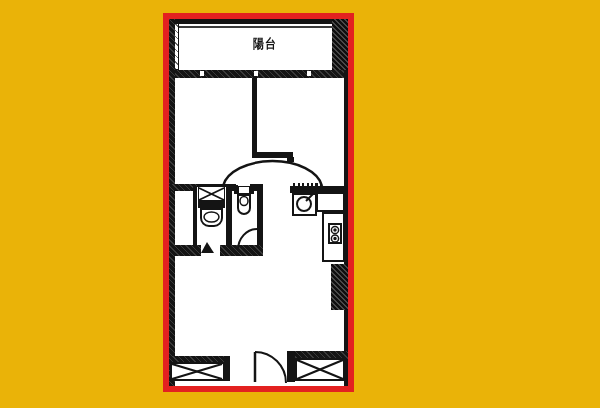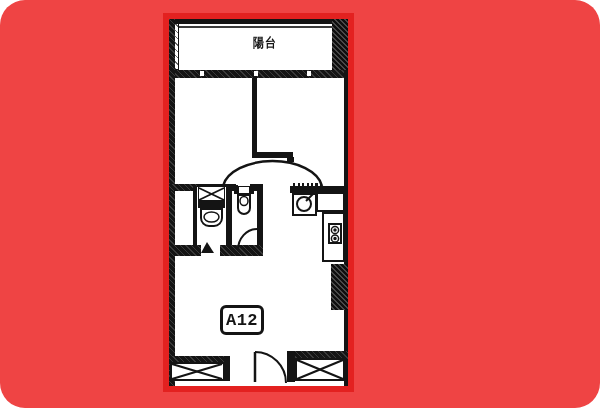--- a/index.html
+++ b/index.html
@@ -1,17 +1,17 @@
 <!DOCTYPE html>
 <html><head>
 <meta charset="utf-8">
 <style>
   html,body{margin:0;padding:0;background:#ffffff;}
-  .canvas{position:relative;width:600px;height:408px;background:#ef4444;overflow:hidden;
-          font-family:Liberation Mono, monospace;border-radius:25px;}
+  .canvas{position:relative;width:600px;height:408px;background:#eab308;overflow:hidden;
+          font-family:Liberation Serif, serif;}
   .abs{position:absolute;box-sizing:border-box;}
   .wall{background:repeating-linear-gradient(45deg,#141414 0 3px,#3a3a3a 3px 4px);}
   .wall-solid{background:#141414;}
   .wall-dark{background:repeating-linear-gradient(45deg,#0e0e0e 0 2px,#484848 2px 3.5px);}
   .hatch-light{background:repeating-linear-gradient(45deg,#6a6a6a 0 1px,#ffffff 1px 4.5px);}
   .boxw{background:#ffffff;border:2px solid #141414;}
   .tick{background:#ffffff;}
   .dashes{background:repeating-linear-gradient(90deg,#141414 0 2px,transparent 2px 4.5px);}
   .lbl-balcony{color:#141414;font-weight:bold;font-size:13px;text-align:center;
                transform:scaleX(.85);letter-spacing:1px;line-height:16px;}
@@ -68,23 +68,20 @@
   <div class="abs z3 boxw" style="left:237px;top:194px;width:14px;height:21px;border-radius:0 0 8px 8px;"></div>
 
   <div class="abs z2 wall-solid" style="left:290px;top:186px;width:58px;height:7px;"></div>
   <div class="abs z2 dashes" style="left:293px;top:183px;width:29px;height:3px;"></div>
   <div class="abs z3 boxw" style="left:316px;top:192px;width:29px;height:20px;"></div>
   <div class="abs z3 boxw" style="left:292px;top:193px;width:25px;height:23px;border-width:2.5px;"></div>
   <div class="abs z3 boxw" style="left:322px;top:212px;width:23px;height:50px;"></div>
   <div class="abs z4 boxw" style="left:328px;top:223px;width:14px;height:21px;"></div>
   <div class="abs z2 wall-dark" style="left:331px;top:264px;width:17px;height:46px;"></div>
 
-  <div class="abs z3" style="left:220px;top:305px;width:44px;height:30px;border:3px solid #141414;border-radius:6px;background:#ffffff;">
-    <div class="lbl-unit">A12</div>
-  </div>
 
   <div class="abs z2 wall" style="left:169px;top:356px;width:61px;height:7px;"></div>
   <div class="abs z3 boxw" style="left:170px;top:362px;width:55px;height:19px;border-width:2.5px;"></div>
   <div class="abs z4 wall-solid" style="left:224px;top:356px;width:6px;height:25px;"></div>
 
   <div class="abs z2 wall" style="left:287px;top:351px;width:61px;height:8px;"></div>
   <div class="abs z2 wall-solid" style="left:287px;top:351px;width:8px;height:31px;"></div>
   <div class="abs z3 boxw" style="left:295px;top:358px;width:50px;height:23px;border-width:2.5px;"></div>
 
   <svg width="600" height="408" viewBox="0 0 600 408">

